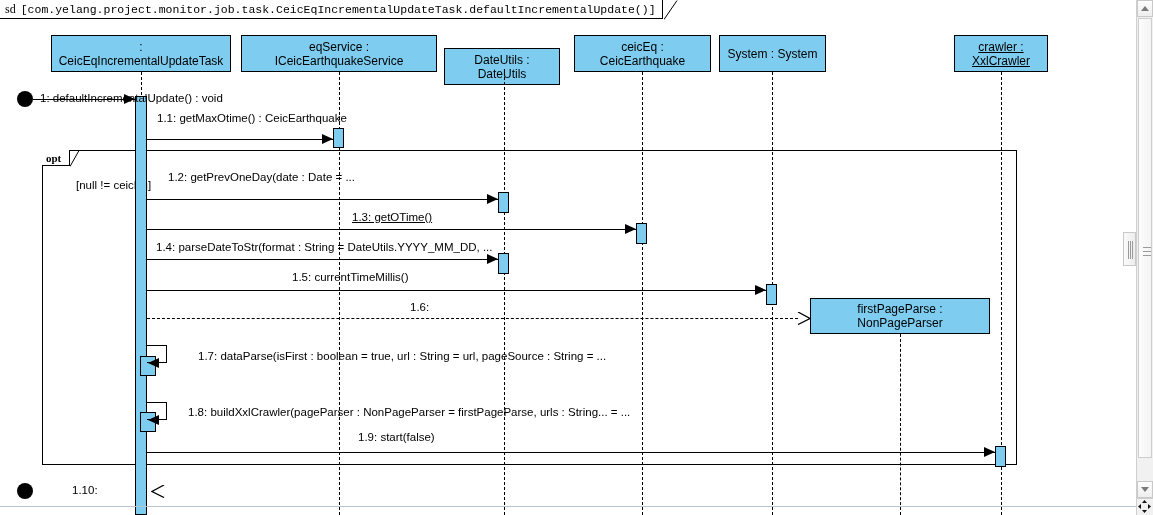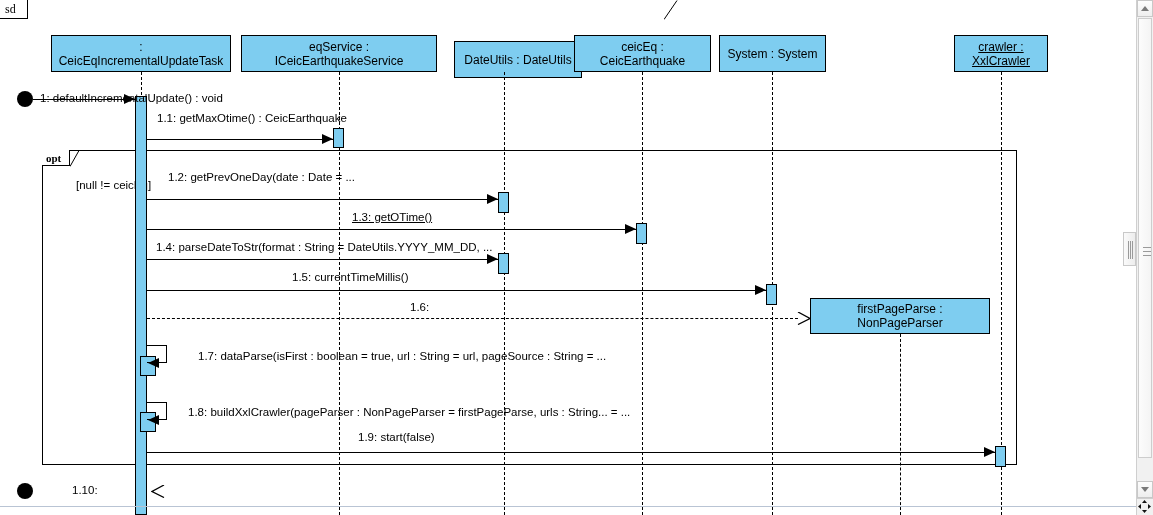--- a/index.html
+++ b/index.html
@@ -257,37 +257,38 @@
     background: #b9c4d4;
   }
 </style>
 </head>
 <body>
 
 <div id="app">
 
   <div class="frame-tab" id="frame-tab">
     <span class="kw">sd</span>
+    <span class="cond">[com.yelang.project.monitor.job.task.CeicEqIncrementalUpdateTask.defaultIncrementalUpdate()]</span>
   </div>
   <div class="frame-tab-slash" id="frame-tab-slash" style="left: 664px;">
     <svg width="14" height="20" viewBox="0 0 14 20">
         <line x1="0" y1="19.5" x2="13" y2="0.5" stroke="#000" stroke-width="1"></line>
       </svg>
   </div>
 
   <div id="layer-lifelines">
       <div class="lifeline-head" style="left: 51px; top: 35px; width: 180px; height: 37px;">
         <span style="white-space: pre-line;">: CeicEqIncrementalUpdateTask</span>
       </div>
       <div class="lifeline-line" style="left: 141px; top: 72px; height: 443px;"></div>
       <div class="lifeline-head" style="left: 241px; top: 35px; width: 196px; height: 37px;">
         <span style="white-space: pre-line;">eqService : ICeicEarthquakeService</span>
       </div>
       <div class="lifeline-line" style="left: 339px; top: 72px; height: 443px;"></div>
-      <div class="lifeline-head" style="left: 444px; top: 41px; width: 128px; height: 37px; margin-left: 10px;">
+      <div class="lifeline-head" style="left: 444px; top: 48px; width: 116px; height: 37px;">
         <span style="white-space: pre-line;">DateUtils : DateUtils</span>
       </div>
       <div class="lifeline-line" style="left: 504px; top: 72px; height: 443px;"></div>
       <div class="lifeline-head" style="left: 574px; top: 35px; width: 137px; height: 37px;">
         <span style="white-space: pre-line;">ceicEq : CeicEarthquake</span>
       </div>
       <div class="lifeline-line" style="left: 642px; top: 72px; height: 443px;"></div>
       <div class="lifeline-head" style="left: 719px; top: 35px; width: 107px; height: 37px;">
         <span style="white-space: pre-line;">System : System</span>
       </div>

